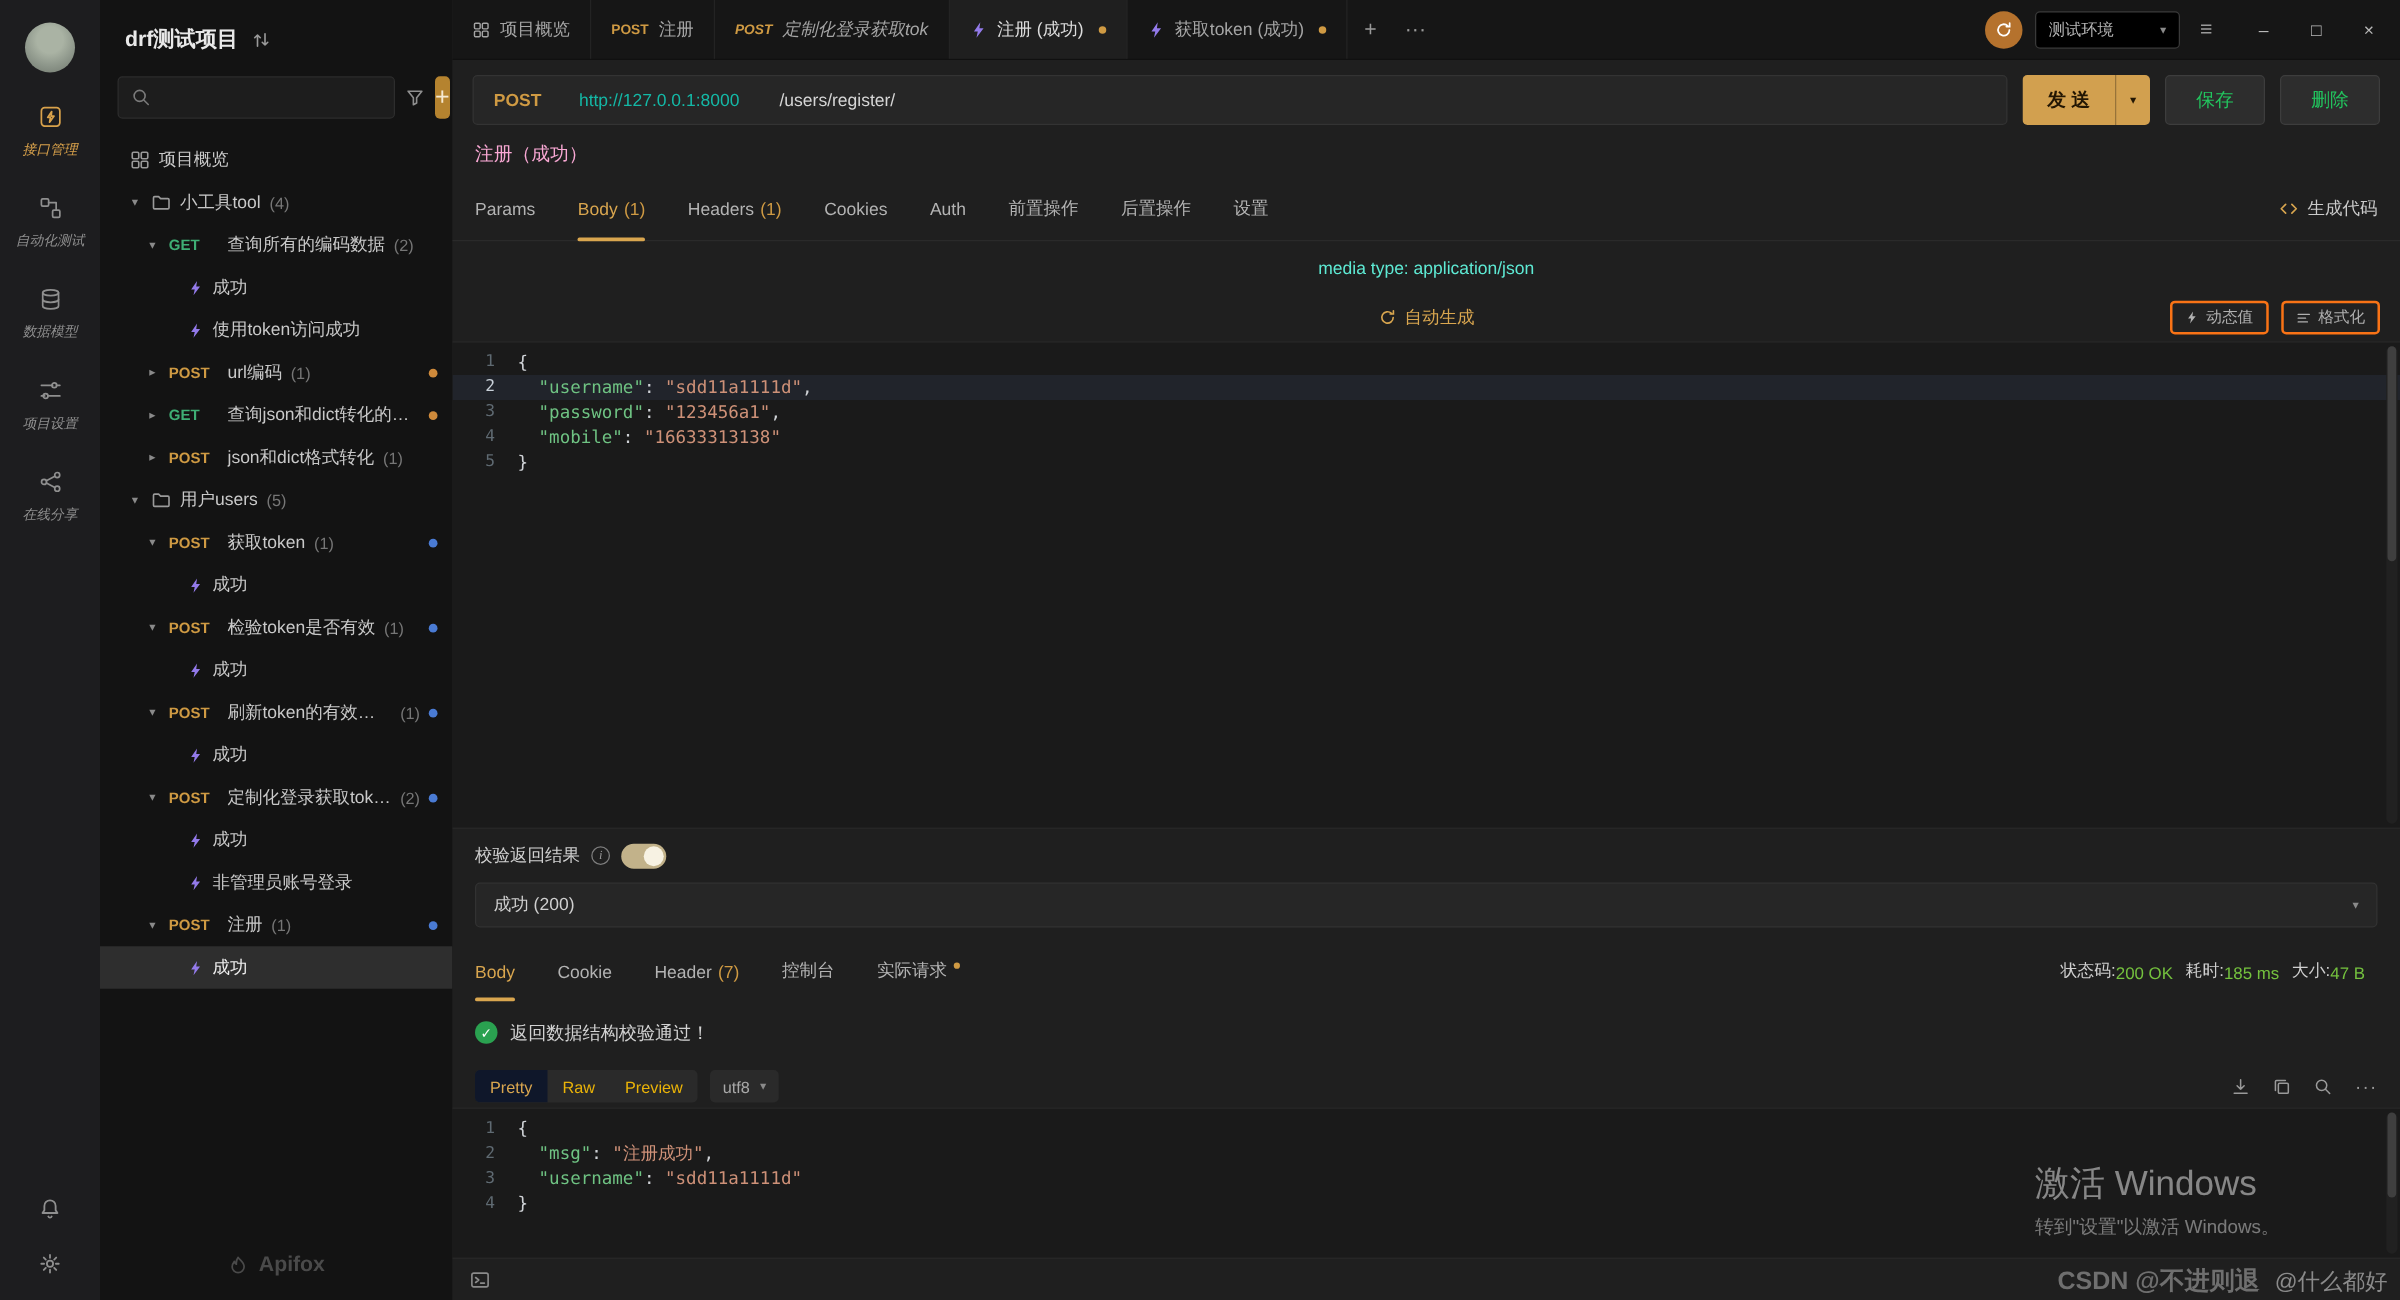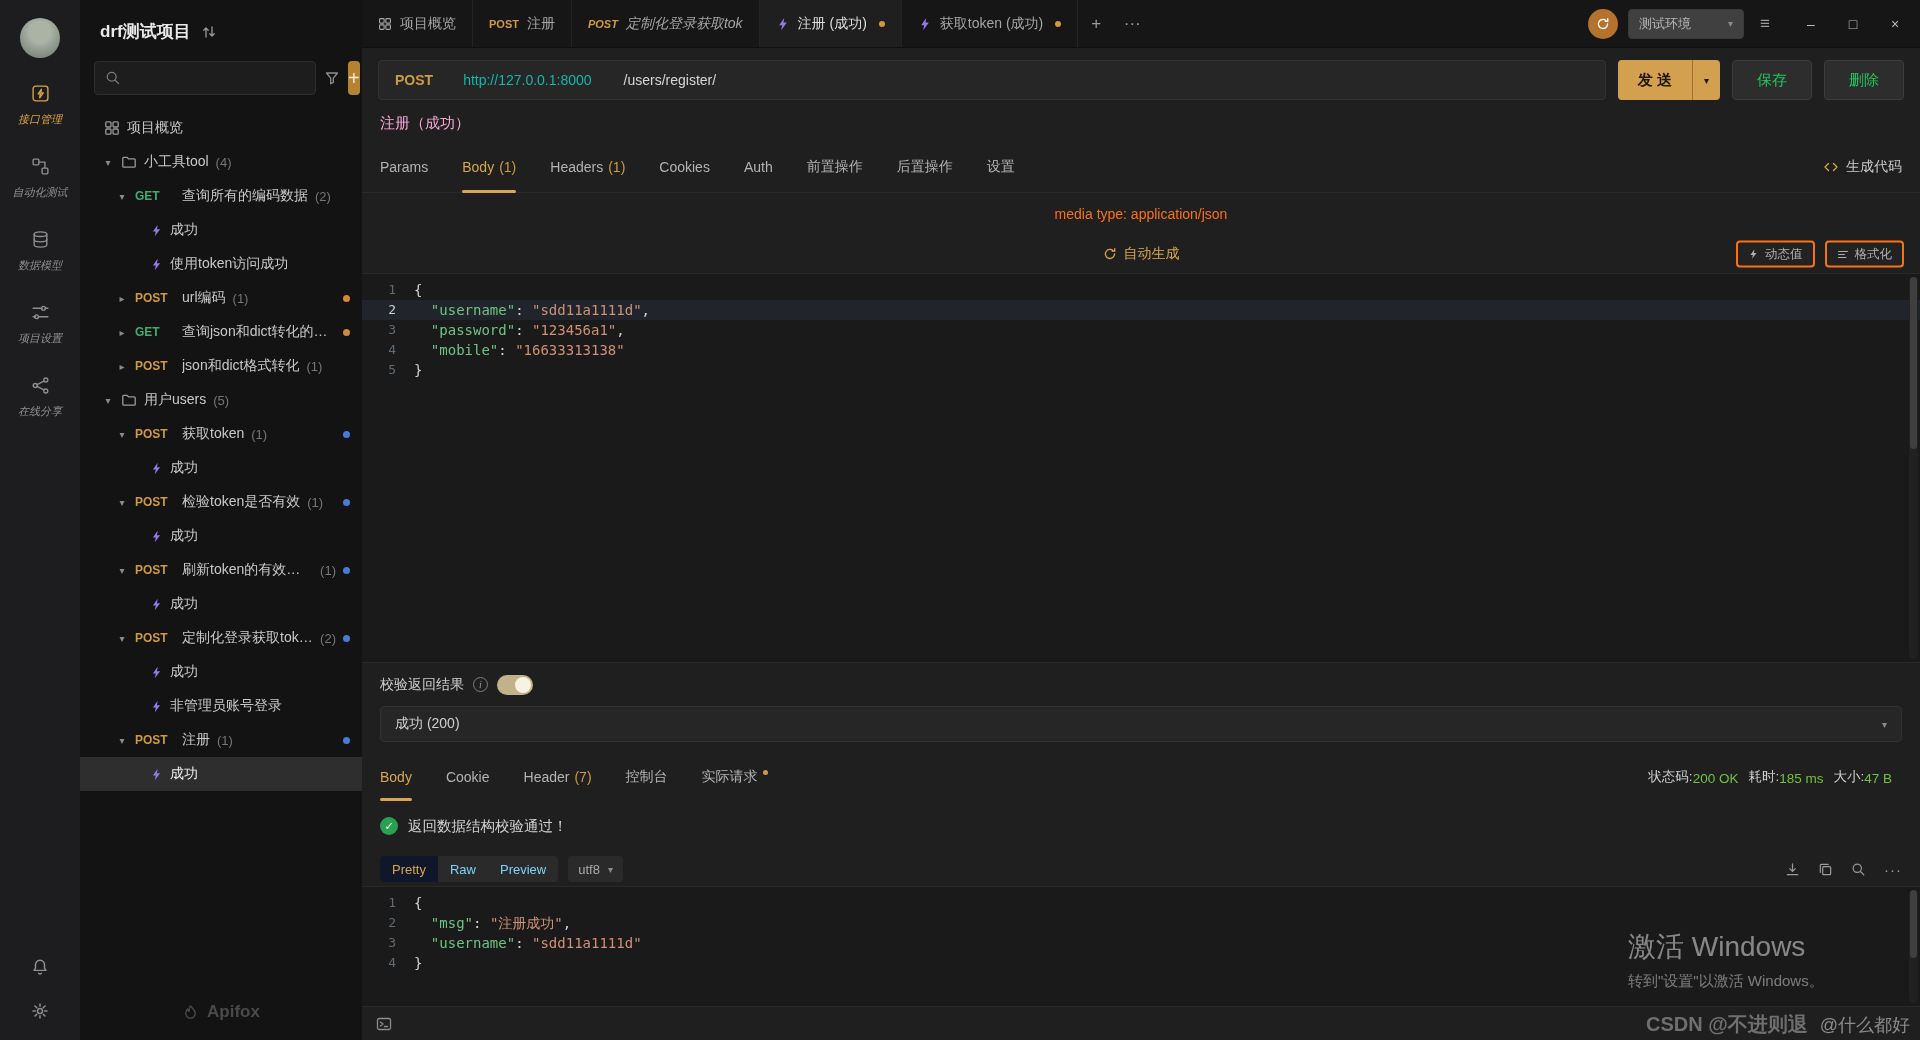--- a/index.html
+++ b/index.html
@@ -64,21 +64,21 @@
   .tab { display:flex; align-items:center; gap:8px; padding:0 16px; border-right:1px solid #232323; color:#a5a5a5; font-size:14px; cursor:pointer; white-space:nowrap; }
   .tab.active { background:#1f1f1f; color:#dcdcdc; }
   .tab .tmethod { font-size:11px; font-weight:bold; color:#cf9a43; }
   .tab.italic .tmethod, .tab.italic .tab-label { font-style:italic; }
   .tab .tab-dot { width:6px; height:6px; border-radius:50%; background:#cf9a43; margin-left:4px; }
   .tab .ico svg { width:14px; height:14px; }
   .tab-plus, .tab-more { width:36px; display:flex; align-items:center; justify-content:center; color:#9a9a9a; font-size:17px; cursor:pointer; }
   .tabbar-right { margin-left:auto; display:flex; align-items:center; gap:10px; padding-right:4px; }
   .sync-btn { width:30px; height:30px; border-radius:50%; background:#b5722d; color:#fff; display:flex; align-items:center; justify-content:center; cursor:pointer; }
   .sync-btn svg { width:14px; height:14px; }
-  .env-select { height:30px; min-width:116px; border:1px solid #3a3a3a; background:#404040; border-radius:4px; display:flex; align-items:center; justify-content:space-between; padding:0 10px; color:#b5b5b5; font-size:13px; cursor:pointer; gap:10px; }
+  .env-select { height:30px; min-width:116px; border:1px solid #3a3a3a; background:#000000; border-radius:4px; display:flex; align-items:center; justify-content:space-between; padding:0 10px; color:#b5b5b5; font-size:13px; cursor:pointer; gap:10px; }
   .chev { color:#8a8a8a; font-size:10px; }
   .menu-btn { color:#9a9a9a; font-size:17px; padding:0 6px; cursor:pointer; }
   .win-btns { display:flex; height:48px; margin-left:4px; }
   .win { width:42px; display:flex; align-items:center; justify-content:center; color:#b9b9b9; font-size:14px; cursor:pointer; }
 
   
   .reqbar { height:64px; display:flex; align-items:center; gap:12px; padding:0 16px; flex:none; }
   .urlbox { flex:1; height:40px; background:#262626; border:1px solid #333; border-radius:4px; display:flex; align-items:center; padding:0 16px; min-width:0; cursor:text; }
   .method-label { color:#cf9a43; font-weight:bold; font-size:14px; margin-right:30px; }
   .base-url { color:#14b8a6; }
@@ -93,21 +93,21 @@
   
   .reqtabs { display:flex; align-items:center; padding:0 18px; border-bottom:1px solid #2a2a2a; height:52px; flex:none; }
   .rtab { margin-right:34px; color:#b3b3b3; font-size:14px; position:relative; height:100%; display:flex; align-items:center; gap:5px; cursor:pointer; white-space:nowrap; }
   .rtab .cnt { color:#cf9a43; }
   .rtab.active { color:#d9a64f; }
   .rtab.active::after { content:""; position:absolute; left:0; right:0; bottom:-1px; height:3px; background:#d9a64f; border-radius:2px; }
   .rtab .dot-sup { width:5px; height:5px; border-radius:50%; background:#cf9a43; align-self:flex-start; margin-top:16px; }
   .gencode { margin-left:auto; display:flex; align-items:center; gap:7px; color:#c9c9c9; font-size:14px; cursor:pointer; }
   .gencode .ico { color:#d9a64f; }
 
-  .media-row { height:42px; display:flex; align-items:center; justify-content:center; color:#f97316; font-size:14px; flex:none; }
+  .media-row { height:42px; display:flex; align-items:center; justify-content:center; color:#5eead4; font-size:14px; flex:none; }
   .auto-row { height:38px; position:relative; display:flex; align-items:center; justify-content:center; flex:none; }
   .autogen { display:flex; align-items:center; gap:7px; color:#d9a64f; font-size:14px; cursor:pointer; }
   .autogen svg { width:14px; height:14px; }
   .mini-btns { position:absolute; right:16px; top:50%; transform:translateY(-50%); display:flex; gap:10px; }
   .mini-btn { height:27px; padding:0 10px; border:2px solid #f97316; border-radius:4px; display:flex; gap:6px; align-items:center; color:#b0b0b0; font-size:12.5px; background:#222; cursor:pointer; }
   .mini-btn .ico svg { width:12px; height:12px; }
   .mini-btn .ico.fill svg { width:11px; height:11px; }
 
   
   .editor { background:#1a1a1a; border-top:1px solid #282828; position:relative; padding-top:6px; overflow:hidden; font-family:"DejaVu Sans Mono", monospace; font-size:14px; }
@@ -136,21 +136,21 @@
   
   .resptabs { display:flex; align-items:center; padding:0 18px; height:46px; flex:none; }
   .metrics { margin-left:auto; display:flex; gap:0; font-size:13.5px; color:#cfcfcf; align-items:flex-end; }
   .metrics .mv { color:#74c13e; margin-right:10px; }
 
   .banner { height:52px; display:flex; align-items:center; gap:10px; padding:0 18px; color:#d2d2d2; font-size:14.5px; flex:none; }
   .check-circle { width:18px; height:18px; border-radius:50%; background:#2aa150; color:#fff; display:flex; align-items:center; justify-content:center; font-size:11px; flex:none; }
 
   .resp-toolbar { height:34px; display:flex; align-items:center; padding:0 18px; gap:10px; flex:none; }
   .seg { display:flex; background:#2a2a2a; border-radius:4px; overflow:hidden; height:26px; }
-  .seg-item { padding:0 12px; display:flex; align-items:center; font-size:13px; color:#7dd3fc; cursor:pointer; }
+  .seg-item { padding:0 12px; display:flex; align-items:center; font-size:13px; color:#eab308; cursor:pointer; }
   .seg-item.active { background:#0f172a; color:#d9a64f; }
   .enc { height:26px; background:#2a2a2a; border-radius:4px; padding:0 10px; display:flex; align-items:center; gap:8px; color:#a8a8a8; font-size:13px; cursor:pointer; }
   .tool-icons { margin-left:auto; display:flex; gap:18px; color:#9a9a9a; align-items:center; }
   .tool-icons .ico { cursor:pointer; }
   .tool-icons .ico svg { width:15px; height:15px; }
   .tool-more { font-size:15px; letter-spacing:1px; cursor:pointer; }
 
   .bottom-bar { height:34px; border-top:1px solid #2a2a2a; display:flex; align-items:center; padding:0 14px; color:#8b8b8b; flex:none; }
   .bottom-bar .ico svg { width:16px; height:16px; }
 

